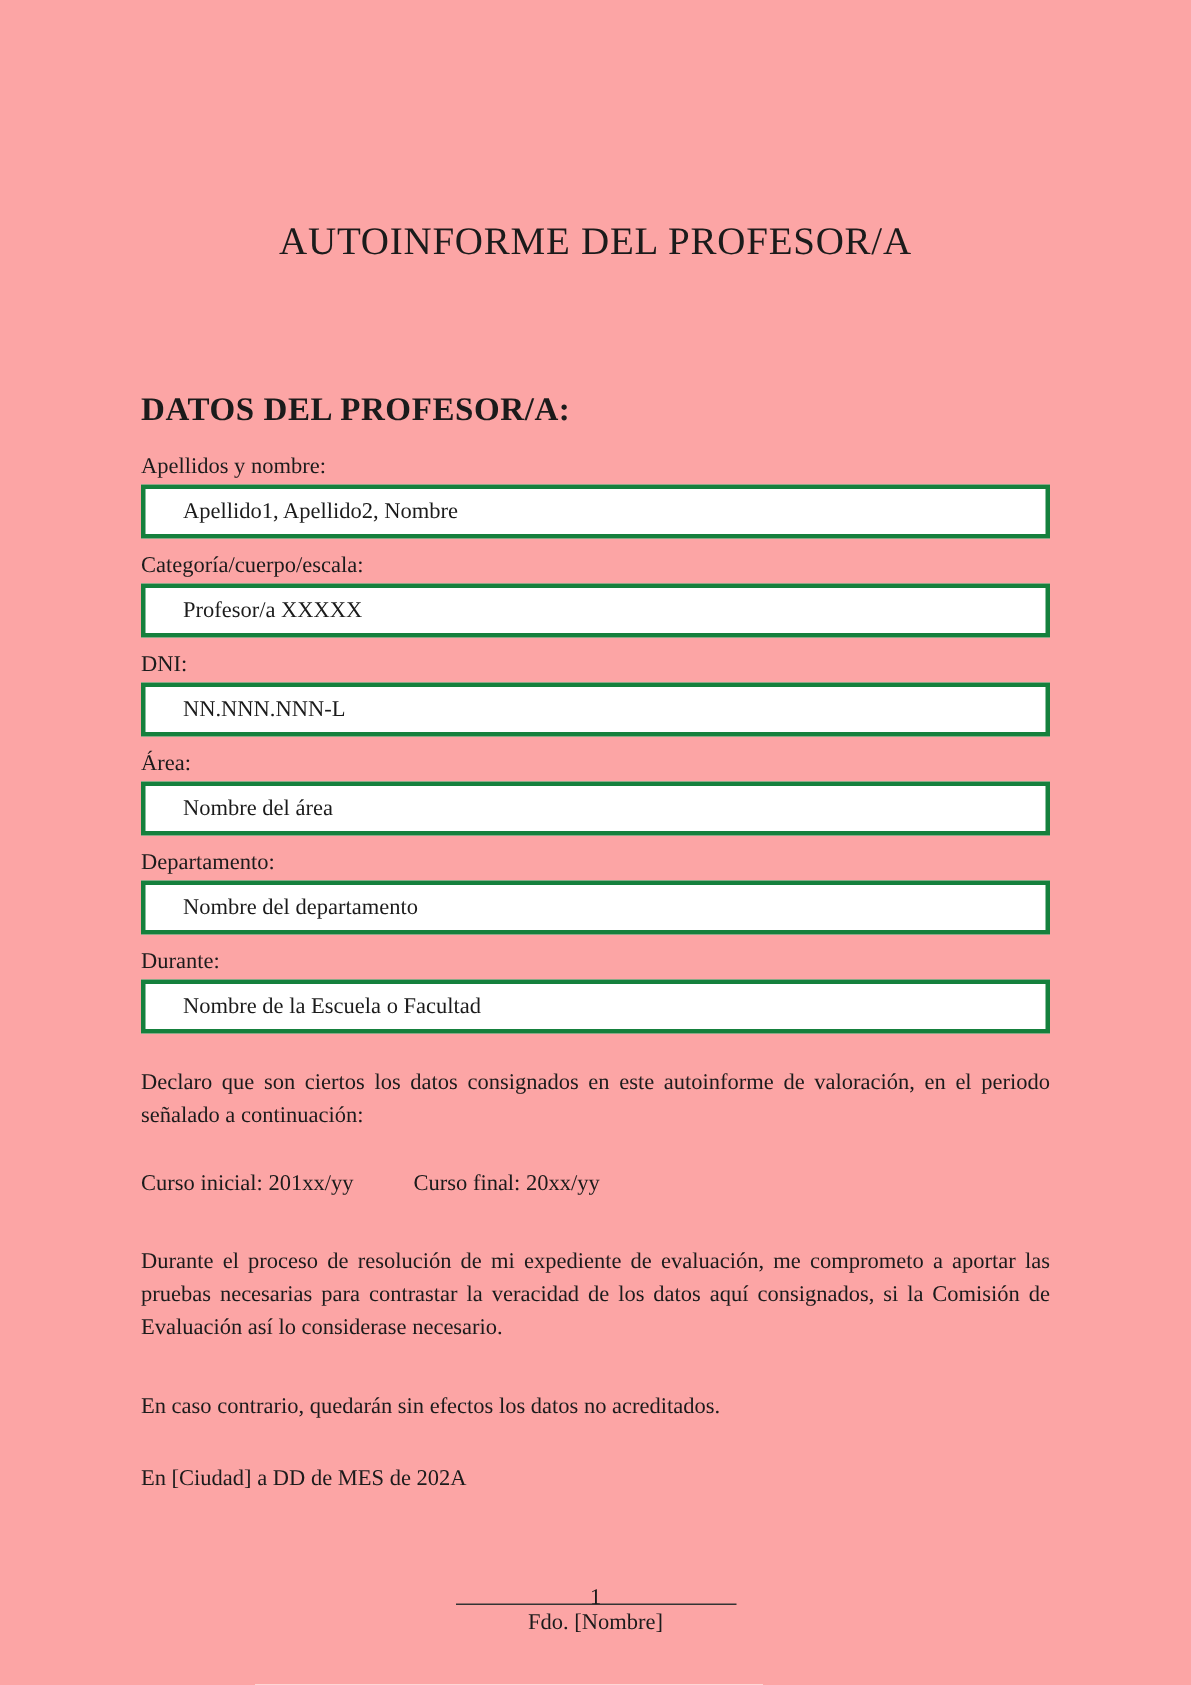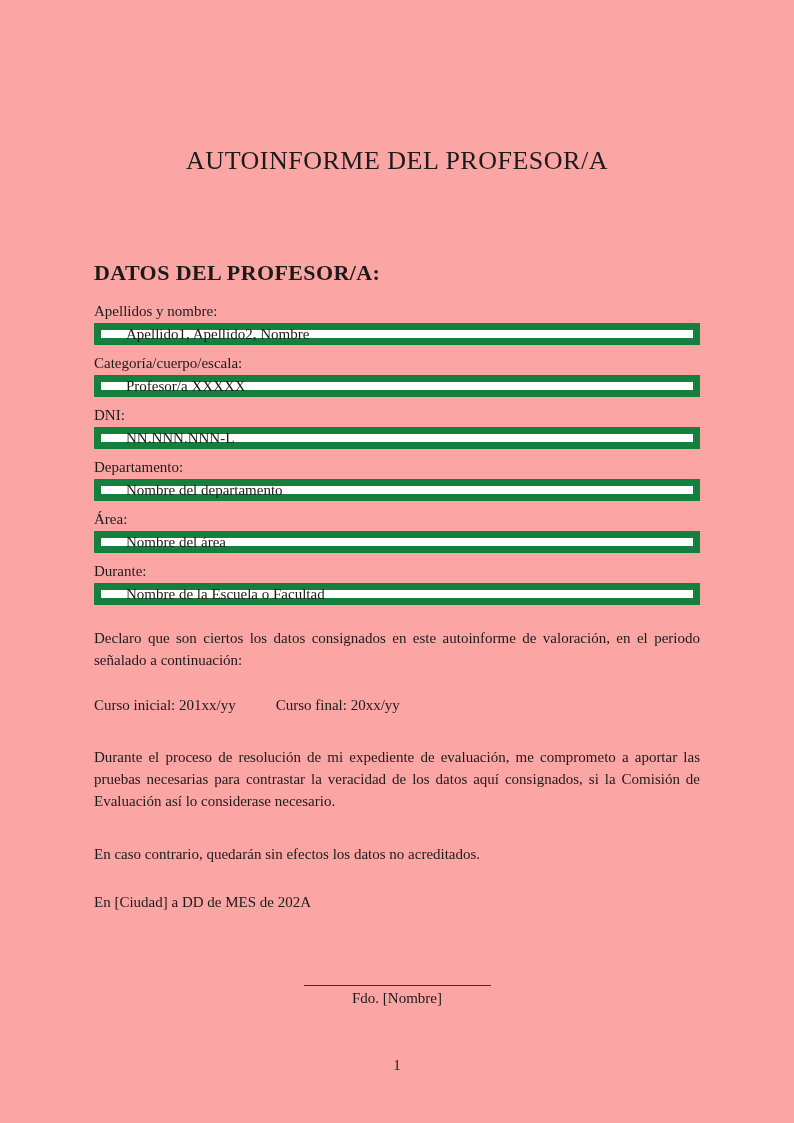--- a/index.html
+++ b/index.html
@@ -34,22 +34,22 @@
     margin-bottom: 16px;
   }
   .field { margin-bottom: 9px; }
   .field-label {
     font-size: 15px;
     line-height: 18px;
     margin-bottom: 3px;
   }
   .field-box {
     width: 100%;
-    height: 22px;
-    border: 7px solid #15803d;
+    height: 36px;
+    border: 3px solid #15803d;
     display: flex;
     align-items: center;
     padding-left: 25px;
     background: #ffffff;
   }
   .field-value {
     font-size: 15px;
     line-height: 18px;
     white-space: nowrap;
   }
@@ -122,30 +122,30 @@
       </div>
 
       <div class="field">
         <div class="field-label">DNI:</div>
         <div class="field-box">
           <span class="field-value">NN.NNN.NNN-L</span>
         </div>
       </div>
 
       <div class="field">
-        <div class="field-label">Departamento:</div>
+        <div class="field-label">Área:</div>
         <div class="field-box">
-          <span class="field-value">Nombre del departamento</span>
+          <span class="field-value">Nombre del área</span>
         </div>
       </div>
 
       <div class="field">
-        <div class="field-label">Área:</div>
+        <div class="field-label">Departamento:</div>
         <div class="field-box">
-          <span class="field-value">Nombre del área</span>
+          <span class="field-value">Nombre del departamento</span>
         </div>
       </div>
 
       <div class="field">
         <div class="field-label">Durante:</div>
         <div class="field-box">
           <span class="field-value">Nombre de la Escuela o Facultad</span>
         </div>
       </div>
 

